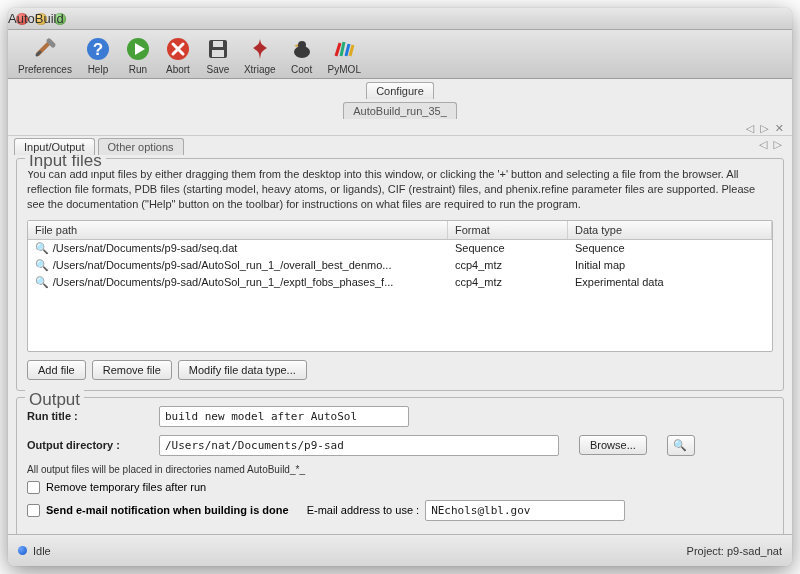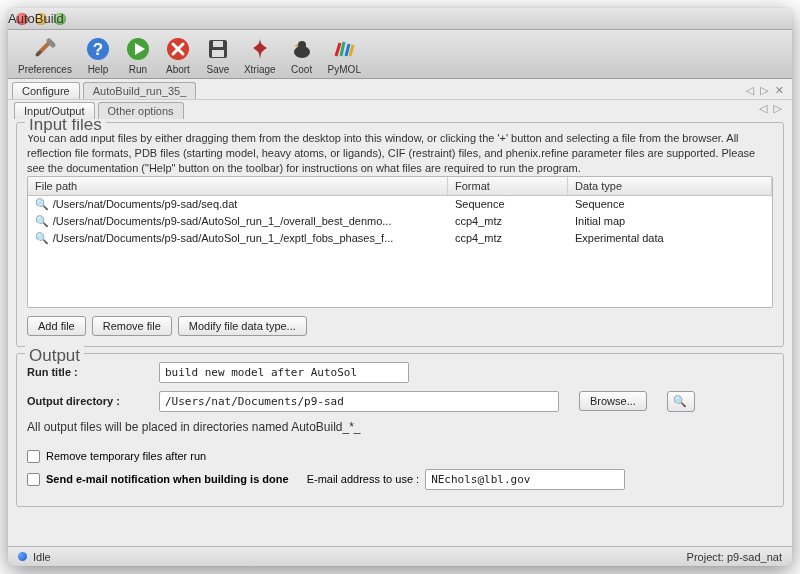--- a/index.html
+++ b/index.html
@@ -9,52 +9,52 @@
 .traffic { display: flex; gap: 7px; }
 .tl { width: 12px; height: 12px; border-radius: 50%; box-shadow: inset 0 0 1px rgba(0,0,0,0.5); }
 .tl.r { background: radial-gradient(circle at 30% 30%, #ff8b84, #d0443b); }
 .tl.y { background: radial-gradient(circle at 30% 30%, #ffe28a, #d2a430); }
 .tl.g { background: radial-gradient(circle at 30% 30%, #a8e59b, #58a93f); }
 .title { position: absolute; left: 0; right: 0; text-align: left; font-size: 13px; color: #333; pointer-events: none; }
 .toolbar { background: linear-gradient(#e5e5e5,#c9c9c9); border-bottom: 1px solid #9c9c9c; padding: 4px 8px 2px 8px; display: flex; gap: 8px; }
 .tbtn { display: flex; flex-direction: column; align-items: center; gap: 1px; font-size: 10px; color: #333; cursor: default; padding: 1px 2px; }
 .tbtn .icon { width: 28px; height: 28px; display: flex; align-items: center; justify-content: center; }
 .tbtn span.lbl { }
-.tabs { display: flex; align-items: center; padding: 3px 4px 0 4px; background: #ededed; gap: 3px; font-size: 11px; }
+.tabs { display: flex; align-items: center; padding: 3px 4px 0 4px; background: #ededed; gap: 3px; font-size: 11px; flex-direction: column; }
 .tab { background: linear-gradient(#fdfdfd,#e7e7e7); border: 1px solid #aaa; border-bottom: none; border-radius: 3px 3px 0 0; padding: 2px 9px; color: #333; }
 .tab.inactive { background: #e3e3e3; color: #555; }
 .tabctl { margin-left: auto; display: flex; gap: 6px; color: #888; font-size: 11px; padding-right: 4px; }
 .tabctl span { cursor: default; }
 .subtabs { display: flex; padding: 2px 6px 0 6px; gap: 3px; font-size: 11px; border-top: 1px solid #ccc; }
 .content { flex: 1; background: #ededed; padding: 3px 8px 6px 8px; display: flex; flex-direction: column; gap: 6px; overflow: hidden; }
 .group { border: 1px solid #b8b8b8; border-radius: 3px; padding: 8px 10px 10px 10px; position: relative; background: #ededed; }
 .group > .legend { position: absolute; top: -8px; left: 8px; background: #ededed; padding: 0 4px; font-size: 17px; color: #555; }
-.help { font-size: 11px; color: #333; line-height: 1.35; }
+.help { font-size: 11px; color: #333; line-height: 1.35; margin-bottom: 8px; }
 .table { background: #fff; border: 1px solid #b8b8b8; border-radius: 2px; height: 132px; overflow: hidden; display: flex; flex-direction: column; }
 .thead { display: flex; background: linear-gradient(#fbfbfb,#e6e6e6); border-bottom: 1px solid #c2c2c2; font-size: 11px; color: #333; }
 .thead div { padding: 3px 7px; border-right: 1px solid #d0d0d0; }
 .col-path { flex: 0 0 420px; }
 .col-fmt { flex: 0 0 120px; }
 .col-dt { flex: 1; }
 .trow { display: flex; font-size: 11px; color: #222; padding: 1px 0; }
 .trow .cell { padding: 1px 7px; white-space: nowrap; overflow: hidden; text-overflow: ellipsis; }
 .trow .cell.col-path { display: flex; align-items: center; gap: 4px; }
 .mag { font-size: 11px; color: #555; }
 .btnrow { display: flex; gap: 6px; margin-top: 8px; }
 .btn { background: linear-gradient(#fdfdfd,#e6e6e6); border: 1px solid #9a9a9a; border-radius: 3px; padding: 3px 10px; font-size: 11px; color: #222; cursor: default; box-shadow: 0 1px 0 rgba(255,255,255,0.6) inset; }
 .formrow { display: flex; align-items: center; gap: 20px; font-size: 11px; margin-bottom: 8px; }
 .formrow .lbl { width: 112px; font-weight: bold; color: #222; }
 .inp { background: #fff; border: 1px solid #a6a6a6; border-radius: 2px; padding: 3px 5px; font-size: 11px; font-family: Monaco, monospace; color: #222; }
 .inp.run { width: 250px; }
 .inp.dir { width: 400px; }
 .inp.email { width: 200px; }
-.note { font-size: 12px; color: #333; margin: 2px 0 16px 0; }
+.note { font-size: 10px; color: #333; margin: 2px 0 6px 0; }
 .chkrow { display: flex; align-items: center; gap: 6px; font-size: 11px; margin-bottom: 6px; }
 .chk { width: 13px; height: 13px; background: #fff; border: 1px solid #888; border-radius: 2px; }
-.statusbar { height: 20px; background: linear-gradient(#ececec,#d7d7d7); border-top: 1px solid #b4b4b4; display: flex; align-items: center; justify-content: space-between; padding: 0 10px; font-size: 11px; color: #333; }
+.statusbar { height: 32px; background: linear-gradient(#ececec,#d7d7d7); border-top: 1px solid #b4b4b4; display: flex; align-items: center; justify-content: space-between; padding: 0 10px; font-size: 11px; color: #333; }
 .dot { width: 9px; height: 9px; border-radius: 50%; background: radial-gradient(circle at 30% 30%, #6aa3ff, #1458c8); margin-right: 6px; display: inline-block; }
 svg { display: block; }
 </style>
 </head>
 <body>
 
 <div class="window">
 
   <div class="titlebar">
     <div class="traffic">

